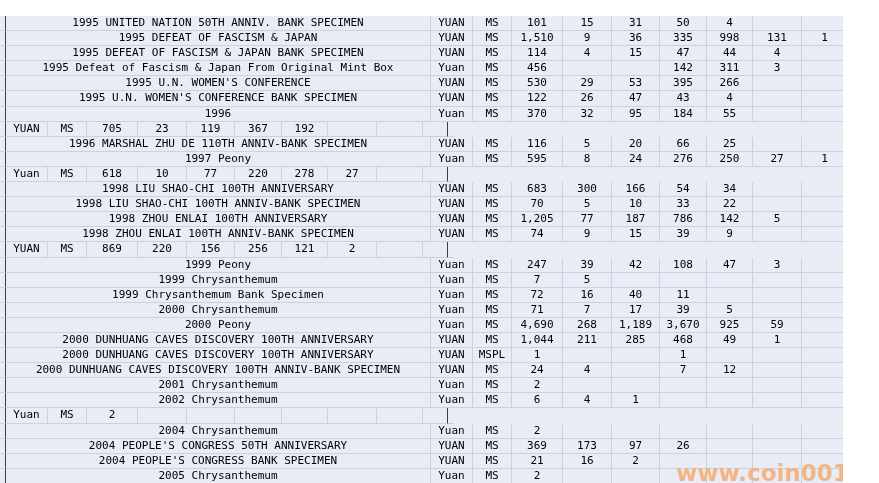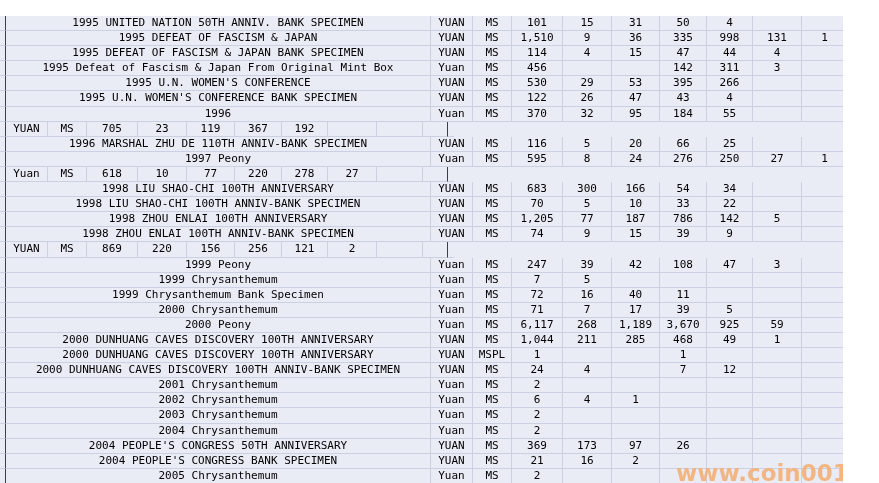--- a/index.html
+++ b/index.html
@@ -350,21 +350,21 @@
     <div class="c v6"></div>
     <div class="c v7"></div>
     <div class="c n8"></div>
     <div class="c tail"></div>
   </div>
       <div class="row">
     <div class="c stub"></div>
     <div class="c desc">2000 Peony</div>
     <div class="c unit">Yuan</div>
     <div class="c grade">MS</div>
-    <div class="c v1">6,117</div>
+    <div class="c v1">4,690</div>
     <div class="c v2">268</div>
     <div class="c v3">1,189</div>
     <div class="c v4">3,670</div>
     <div class="c v5">925</div>
     <div class="c v6">59</div>
     <div class="c v7"></div>
     <div class="c n8"></div>
     <div class="c tail"></div>
   </div>
       <div class="row">
@@ -437,21 +437,20 @@
     <div class="c v3">1</div>
     <div class="c v4"></div>
     <div class="c v5"></div>
     <div class="c v6"></div>
     <div class="c v7"></div>
     <div class="c n8"></div>
     <div class="c tail"></div>
   </div>
       <div class="row">
     <div class="c stub"></div>
-    <div class="c desc">2003 Chrysanthemum</div>
     <div class="c unit">Yuan</div>
     <div class="c grade">MS</div>
     <div class="c v1">2</div>
     <div class="c v2"></div>
     <div class="c v3"></div>
     <div class="c v4"></div>
     <div class="c v5"></div>
     <div class="c v6"></div>
     <div class="c v7"></div>
     <div class="c n8"></div>

